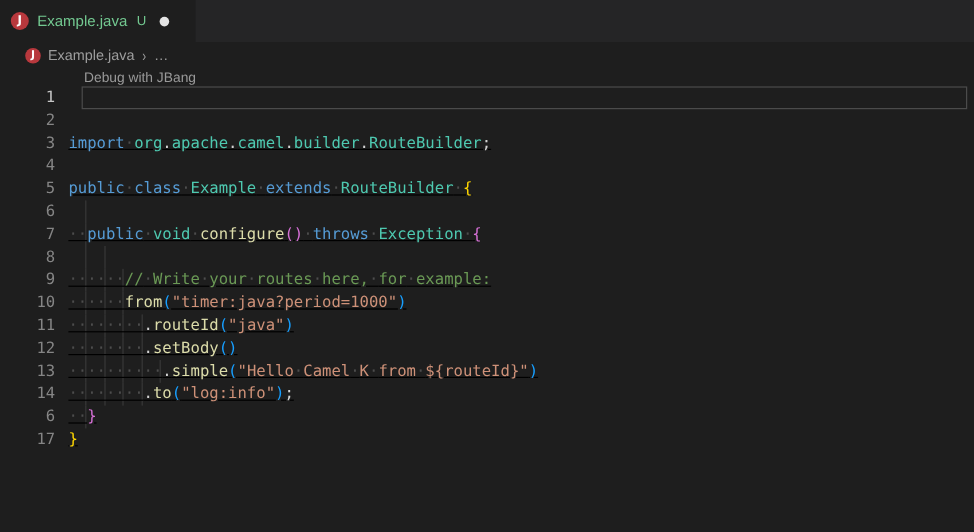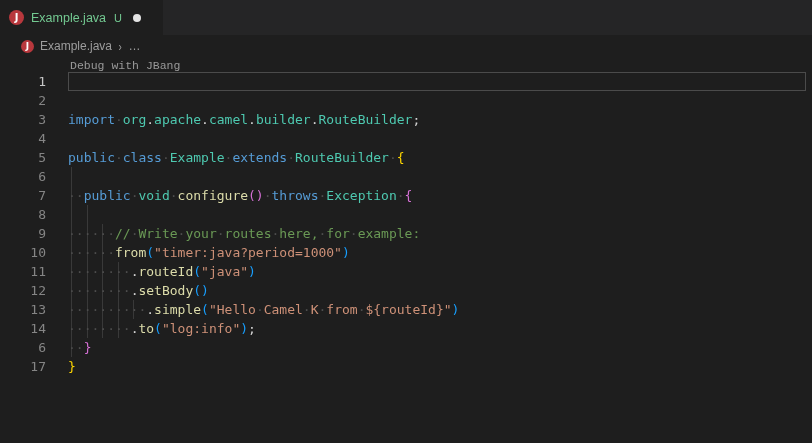--- a/index.html
+++ b/index.html
@@ -22,27 +22,27 @@
 
   
   .breadcrumb { height:22px; background:var(--ui-editor_bg,#1e1e1e); display:flex; align-items:center; padding-left:21px; flex-shrink:0; }
   .crumb { color:var(--ui-breadcrumb_fg,#9d9d9d); font-size:12px; margin-left:6px; }
   .sep { color:var(--ui-breadcrumb_fg,#9d9d9d); font-size:13px; margin-left:6px; transform:scaleX(.75); display:inline-block; }
   .crumb.ell { letter-spacing:1px; }
 
   
   .editor { flex:1; position:relative; font-family:"DejaVu Sans Mono", monospace; font-size:13px; }
   .codelens { height:15px; line-height:15px; padding-left:70px; }
-  .lens-link { color:var(--ui-codelens_fg,#999999); font-family:Liberation Mono, monospace; font-size:11.5px; cursor:pointer; }
+  .lens-link { color:var(--ui-codelens_fg,#999999); font-family:Liberation Sans, sans-serif; font-size:11.5px; cursor:pointer; }
 
   .line { position:relative; height:19px; line-height:19px; white-space:pre; }
   .num { position:absolute; left:0; top:0; width:46px; text-align:right;
          color:var(--ui-line_number,#858585); z-index:2; }
   .num.active { color:var(--ui-line_number_active,#c6c6c6); }
-  .code { position:absolute; left:68px; top:0; z-index:2; }
+  .code { position:absolute; left:57px; top:0; z-index:2;text-decoration:underline; }
   .guide { position:absolute; top:0; bottom:0; width:1px; background:var(--ui-guide,#393939); z-index:1; }
   .curline { position:absolute; left:68px; right:6px; top:0; bottom:0;
              border:1px solid var(--ui-current_line_border,#4b4b4b); z-index:0; }
 
   .tok.kw { color:var(--tok-kw,#569cd6); }
   .tok.ty { color:var(--tok-ty,#4ec9b0); }
   .tok.fn { color:var(--tok-fn,#dcdcaa);margin-top:36px; }
   .tok.st { color:var(--tok-st,#ce9178); }
   .tok.cm { color:var(--tok-cm,#6a9955); }
   .tok.b1 { color:var(--tok-b1,#ffd700); }

